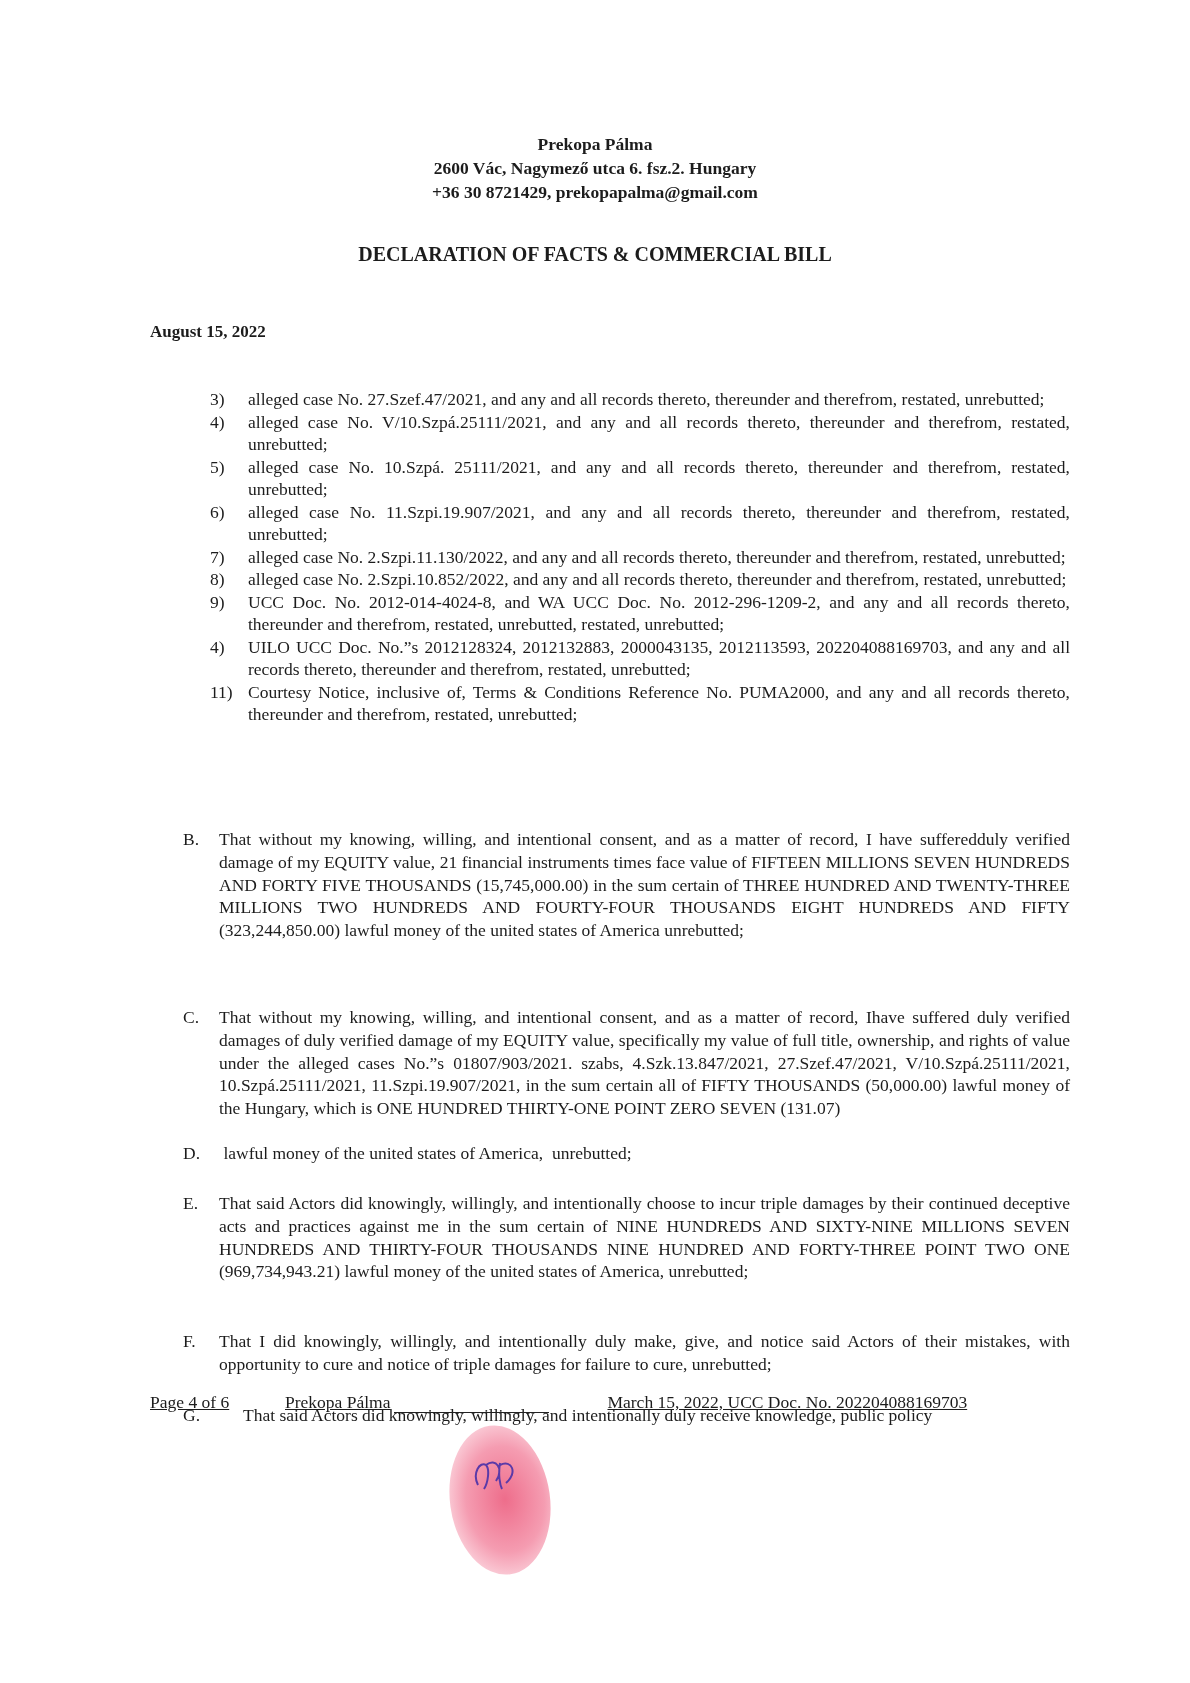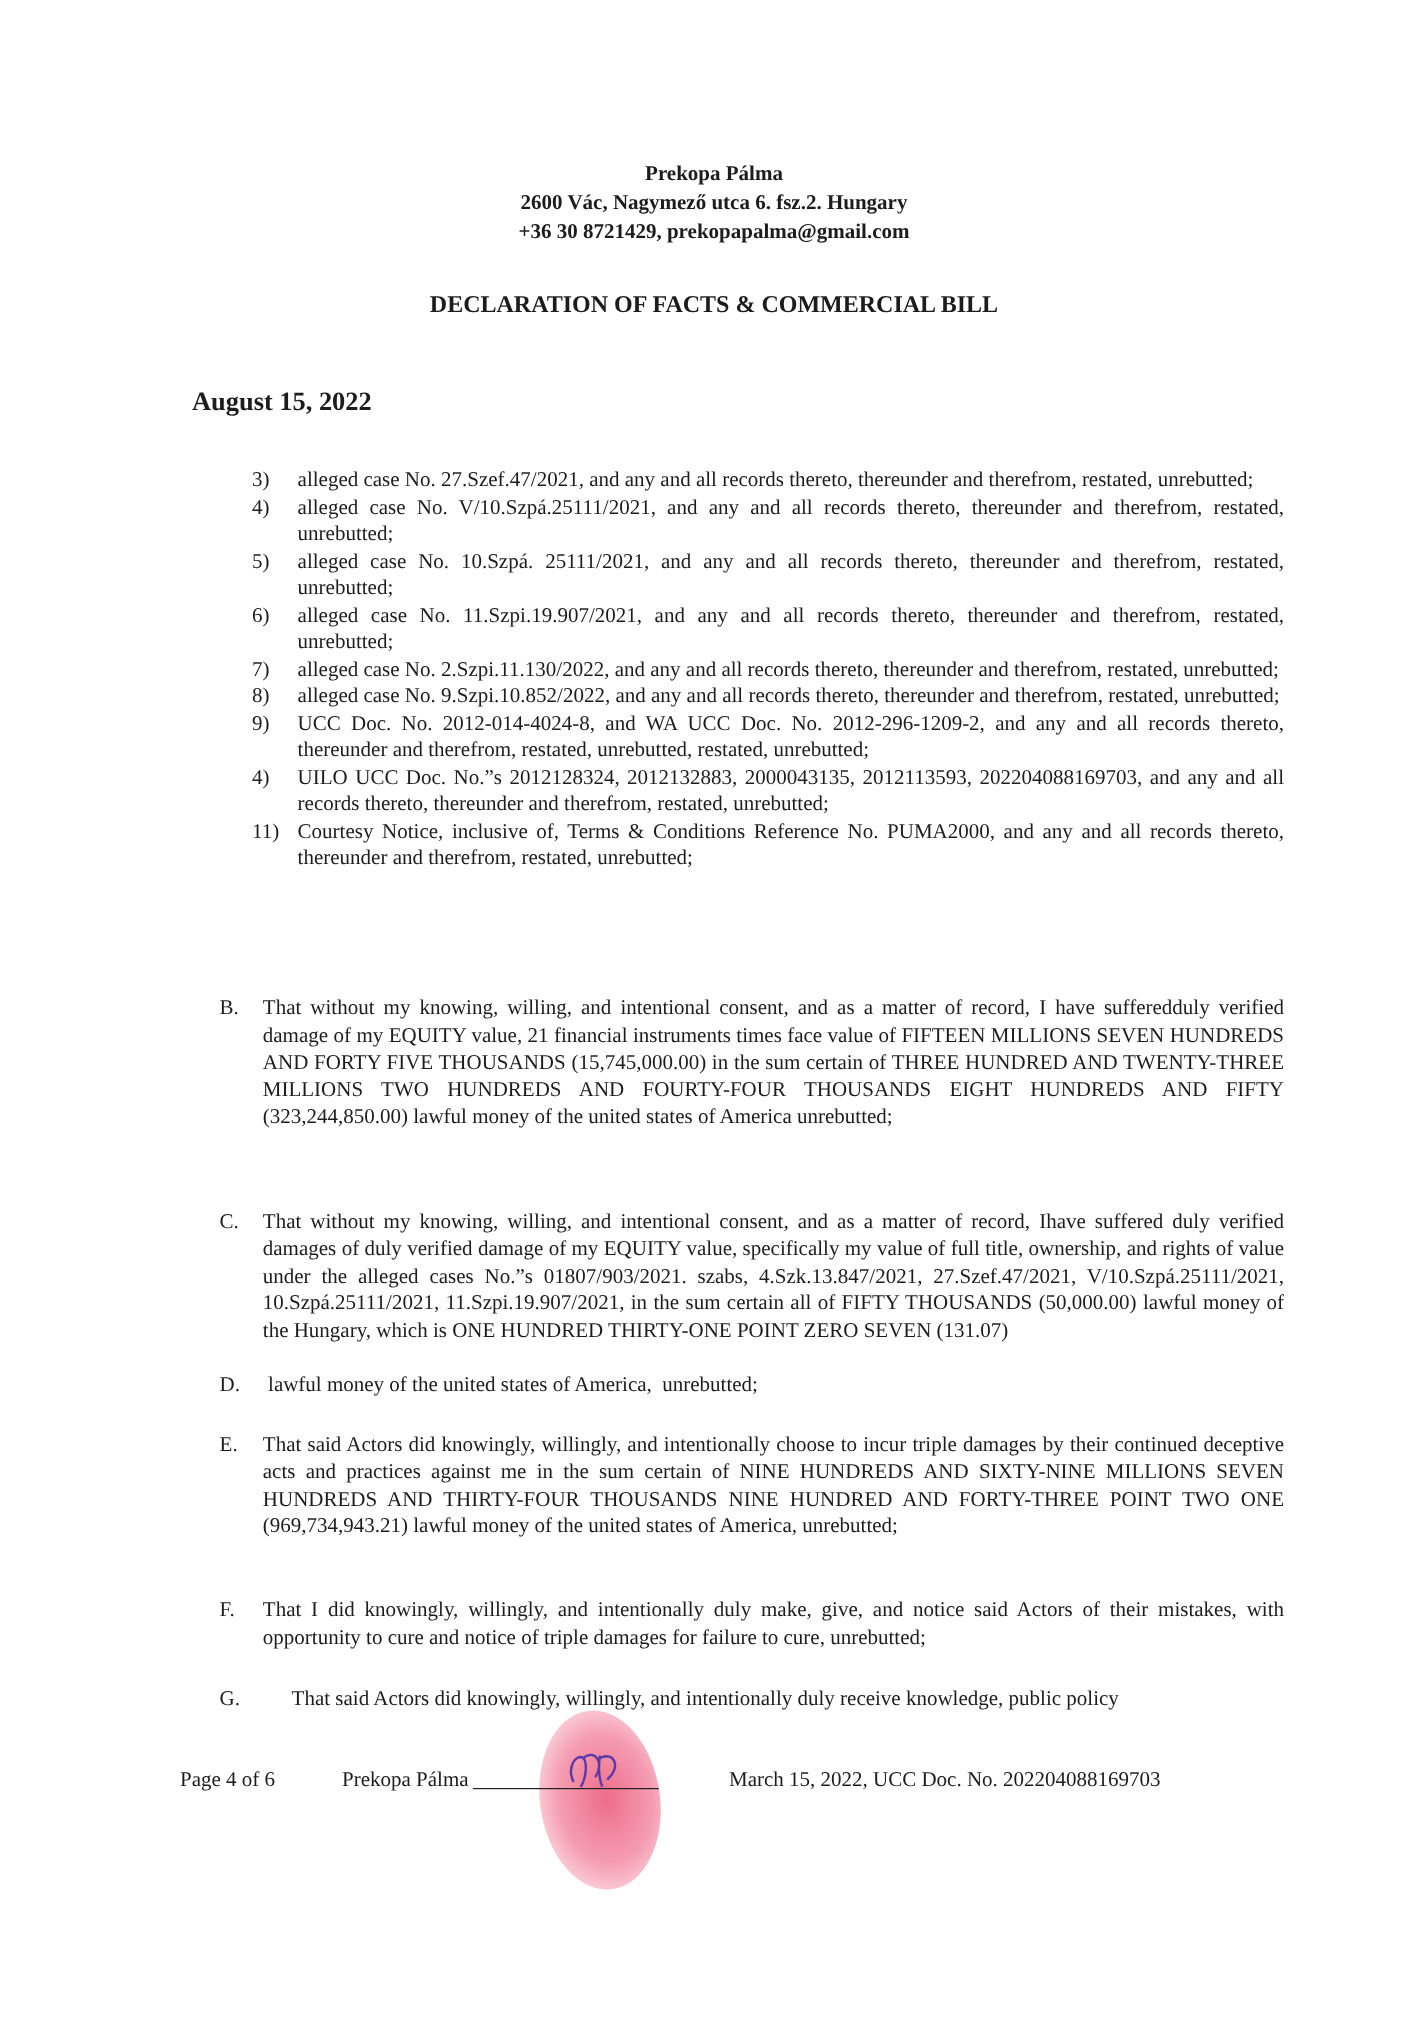--- a/index.html
+++ b/index.html
@@ -10,37 +10,37 @@
     }
     .header {
       position: absolute; top: 132px; left: 0; width: 1190px;
       text-align: center; font-weight: bold; font-size: 17.5px; line-height: 24px;
     }
     .title-block {
       position: absolute; top: 240px; left: 0; width: 1190px;
       text-align: center; font-weight: bold; font-size: 20px; line-height: 29px;
     }
     .date {
-      position: absolute; top: 322px; left: 160px;
-      font-weight: bold; font-size: 22px;
+      position: absolute; top: 322px; left: 150px;
+      font-weight: bold; font-size: 17px;
     }
     .content {
       position: absolute; top: 388px; left: 210px; width: 860px;
       font-size: 17.5px; line-height: 22.5px;
     }
     .num-item { display: flex; text-align: justify; }
     .num-item .num { width: 38px; flex: none; }
     .num-item .txt { flex: 1; }
     .lettered { position: absolute; left: 183px; width: 887px; font-size: 17.5px; line-height: 22.8px; }
     .l-item { display: flex; text-align: justify; }
     .l-item .letter { width: 36px; flex: none; }
     .l-item .txt { flex: 1; }
     .footer {
-      position: absolute; top: 1472px; left: 150px; width: 900px;
-      font-size: 17.5px; display: flex; align-items: flex-start;
+      position: absolute; top: 1392px; left: 150px; width: 900px;
+      font-size: 17.5px; display: flex; align-items: flex-end; text-decoration: underline;
     }
     .footer .pg { width: 135px; }
     .footer .sig-line {
       display: inline-block; width: 155px; border-bottom: 1.5px solid #222;
       height: 18px; margin-left: 4px; margin-right: 58px;
     }
     .fingerprint {
       position: absolute; left: 450px; top: 1425px; width: 100px; height: 150px;
       border-radius: 50% / 50%;
       background: radial-gradient(ellipse at 55% 50%, rgba(232,60,100,0.75) 0%, rgba(238,90,125,0.6) 50%, rgba(245,140,165,0.35) 80%, rgba(255,255,255,0) 100%);
@@ -79,21 +79,21 @@
   <div class="num-item">
       <span class="num">6)</span>
       <span class="txt">alleged case No. 11.Szpi.19.907/2021, and any and all records thereto, thereunder and therefrom, restated, unrebutted;</span>
     </div>
   <div class="num-item">
       <span class="num">7)</span>
       <span class="txt">alleged case No. 2.Szpi.11.130/2022, and any and all records thereto, thereunder and therefrom, restated, unrebutted;</span>
     </div>
   <div class="num-item">
       <span class="num">8)</span>
-      <span class="txt">alleged case No. 9.Szpi.10.852/2022, and any and all records thereto, thereunder and therefrom, restated, unrebutted;</span>
+      <span class="txt">alleged case No. 2.Szpi.10.852/2022, and any and all records thereto, thereunder and therefrom, restated, unrebutted;</span>
     </div>
   <div class="num-item">
       <span class="num">9)</span>
       <span class="txt">UCC Doc. No. 2012-014-4024-8, and WA UCC Doc. No. 2012-296-1209-2, and any and all records thereto, thereunder and therefrom, restated, unrebutted, restated, unrebutted;</span>
     </div>
   <div class="num-item">
       <span class="num">4)</span>
       <span class="txt">UILO UCC Doc. No.”s 2012128324, 2012132883, 2000043135, 2012113593, 202204088169703, and any and all records thereto, thereunder and therefrom, restated, unrebutted;</span>
     </div>
   <div class="num-item">

